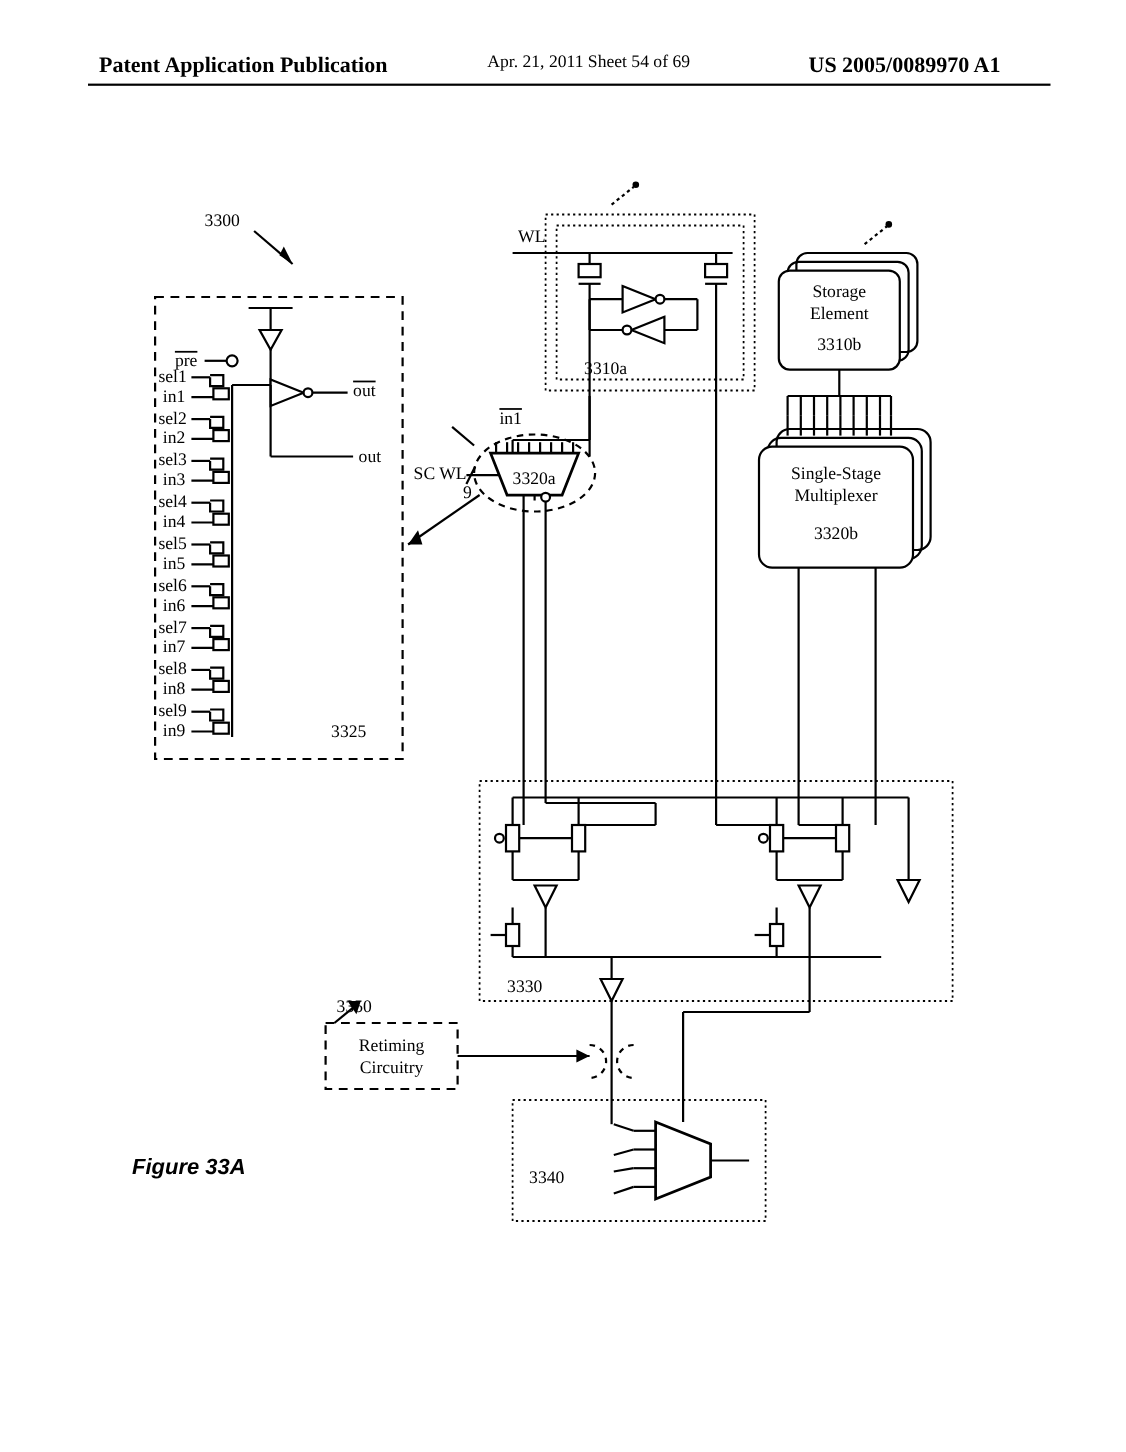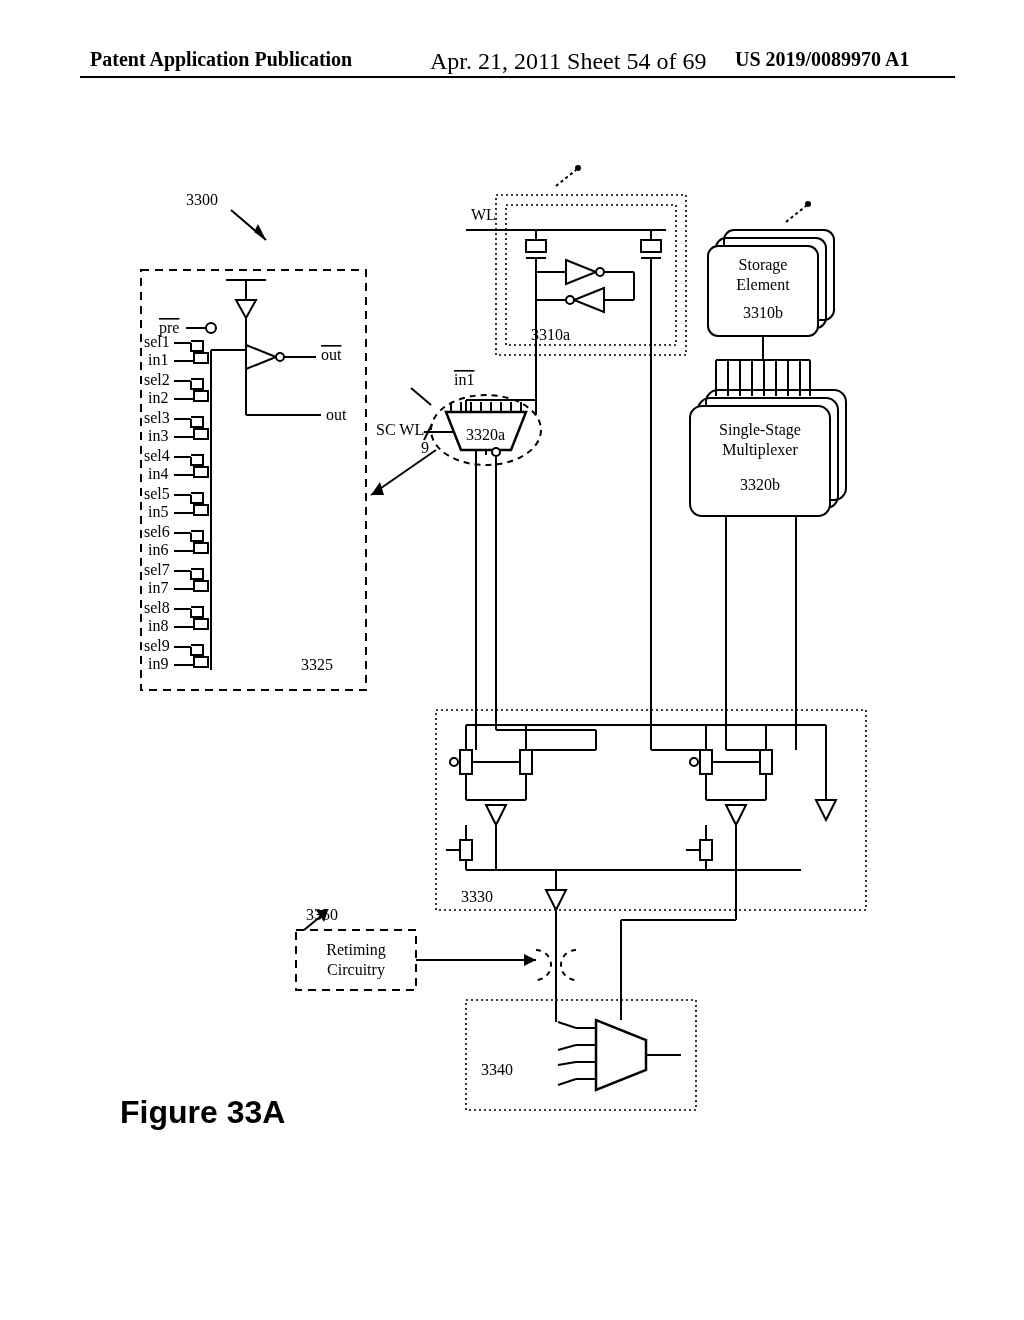--- a/index.html
+++ b/index.html
@@ -23,22 +23,22 @@
     width: 1024px;
   }
   .hdr-left {
     position: absolute;
     left: 90px;
     font-size: 20px;
     font-weight: bold;
   }
   .hdr-mid {
     position: absolute;
-    left: 430px;
-    font-size: 24px;
+    left: 443px;
+    font-size: 16px;
   }
   .hdr-right {
     position: absolute;
     left: 735px;
     font-size: 20px;
     font-weight: bold;
   }
   .hdr-rule {
     position: absolute;
     top: 76px;
@@ -49,25 +49,26 @@
   .figure-area {
     position: absolute;
     top: 150px;
     left: 66px;
     width: 875px;
     height: 1000px;
   }
   svg { overflow: visible; }
   .fig-label {
     position: absolute;
-    top: 1094px;
+    top: 1050px;
     left: 120px;
     font-family: Arial, Helvetica, sans-serif;
-    font-size: 32px;
+    font-size: 20px;
     font-weight: bold;
+    font-style: italic;
   }
   text {
     font-family: "Times New Roman", Times, serif;
     font-size: 16px;
     fill: #000;
   }
   .ovl { text-decoration: overline; }
   .stack-back {
     fill: none;
     stroke: #000;
@@ -81,21 +82,21 @@
   .box-centered { text-anchor: middle; }
 </style>
 </head>
 <body>
 
 <div class="page">
 
   <div class="header">
     <div class="hdr-left">Patent Application Publication</div>
     <div class="hdr-mid">Apr. 21, 2011  Sheet 54 of 69</div>
-    <div class="hdr-right">US 2019/0089970 A1</div>
+    <div class="hdr-right">US 2005/0089970 A1</div>
   </div>
   <div class="hdr-rule"></div>
 
   <div class="figure-area">
     <svg width="875" height="1000" viewBox="0 0 875 1000">
 
       <g>
         <text x="120" y="55" font-size="20">3300</text>
 
         <line x1="165" y1="60" x2="200" y2="90" stroke="#000" stroke-width="2"></line>

